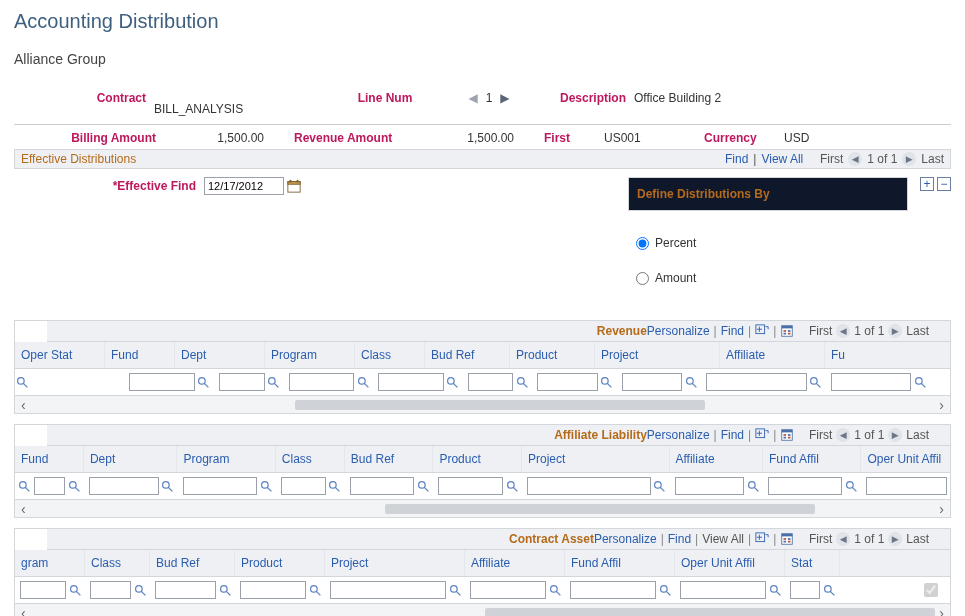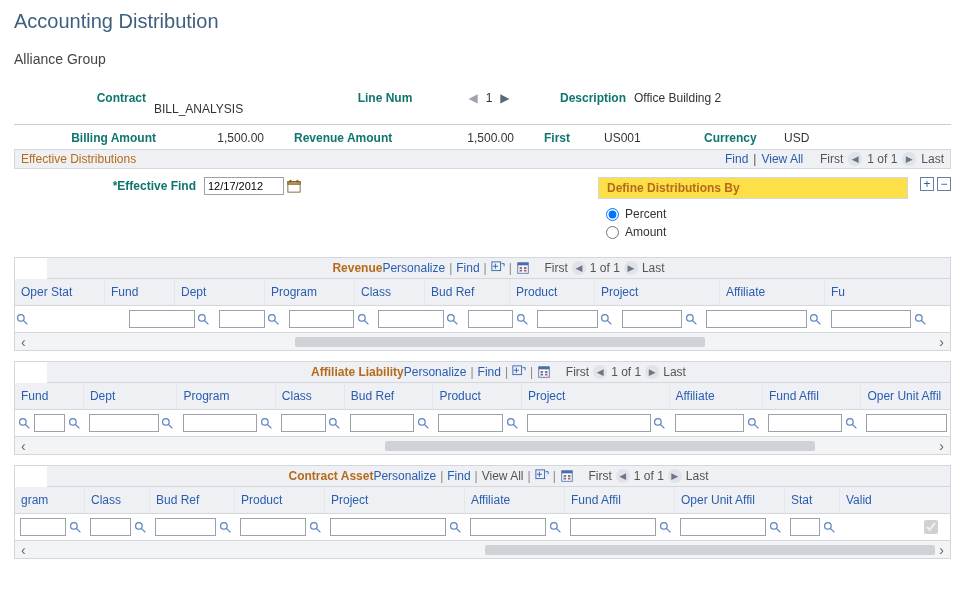--- a/index.html
+++ b/index.html
@@ -21,21 +21,21 @@
     font-size: 14px;
     color: #444;
     margin-bottom: 12px;
   }
   .header-row {
     display: flex;
     align-items: center;
     margin-bottom: 8px;
     font-size: 12px;
   }
-  .label { font-weight: bold; color: #0f766e; text-align: right; padding-right: 8px;}
+  .label { font-weight: bold; color: #be185d; text-align: right; padding-right: 8px;}
   .value { color: #333; }
   hr { border: none; border-top: 1px solid #ccc; margin: 6px 0; }
   .amounts-row {
     display: flex;
     align-items: flex-end;
     font-size: 12px;
     margin: 4px 0 0 0;
   }
   .amounts-row > div { display: flex; }
   .section-bar {
@@ -46,49 +46,49 @@
     align-items: center;
     padding: 2px 6px;
     font-size: 12px;
   }
   .section-bar .title { color: #b56b1b; font-weight: normal; }
   .link { color: #2a5db0; cursor: pointer; }
   .muted { color: #555; }
   .nav-arrow { display:inline-flex; align-items:center; justify-content:center; width:14px; height:14px; border-radius:50%; background:#e0e3e8; color:#6c7686; font-size:9px; cursor:pointer; }
   .define-box {
     border: 1px solid #d3d6da;
-    background: #fde047;
-    padding: 3px 8px;
+    background: #0f172a;
+    padding: 9px 8px;
     color: #b56b1b;
     font-weight: bold;
     font-size: 12px;
-    width: 310px;
+    width: 280px;
   }
   .plus-minus { display:flex; gap:3px; }
   .plus-minus span {
     display:inline-flex; width:14px; height:14px; border:1px solid #6b7da0; align-items:center; justify-content:center; font-size:12px; color:#2a5db0; cursor:pointer; background:#fff;
   }
-  .radio-row { display:flex; align-items:center; gap:6px; margin:4px 0; }
+  .radio-row { display:flex; align-items:center; gap:6px; margin:21px 0; }
   .calc-btn {
     background: linear-gradient(#ffe8b8, #ffd87f);
     border:1px solid #d8b766;
     padding:2px 20px;
     font-size:12px;
     cursor:pointer;
     color:#333;
   }
   .grid-wrap {
     border:1px solid #d3d6da;
     margin-top:10px;
   }
   .grid-title {
     background:#eef0f3;
     padding:3px 21px;
     display:flex;
-    justify-content:center;
+    justify-content:flex-end;
     align-items:center;
     border-bottom:1px solid #d3d6da;
     margin-left:32px;
   }
   .grid-title .name { color:#b56b1b; font-weight:bold; font-size:12px; }
   .grid-tools { display:flex; align-items:center; gap:4px; font-size:12px; }
   .grid-tools .sep { color:#888; }
   .col-head-row {
     display:flex;
     background:#eef0f3;
@@ -565,21 +565,20 @@
   <div class="col-head-row">
     <div class="col-head" style="width:70px;">gram</div>
     <div class="col-head" style="width:65px;">Class</div>
     <div class="col-head" style="width:85px;">Bud Ref</div>
     <div class="col-head" style="width:90px;">Product</div>
     <div class="col-head" style="width:140px;">Project</div>
     <div class="col-head" style="width:100px;">Affiliate</div>
     <div class="col-head" style="width:110px;">Fund Affil</div>
     <div class="col-head" style="width:110px;">Oper Unit Affil</div>
     <div class="col-head" style="width:55px;">Stat</div>
-    <div class="col-head" style="width:110px;border-right:none;">Valid</div>
   </div>
   <div class="data-row">
     <div class="cell" style="width:70px;">
         <input type="text" style="">
         <span class="lookup">
           <svg viewBox="0 0 16 16">
             <circle cx="6" cy="6" r="4" fill="none" stroke="#5880c0" stroke-width="1.5"></circle>
             <line x1="9" y1="9" x2="14" y2="14" stroke="#5880c0" stroke-width="1.5"></line>
           </svg>
         </span>

